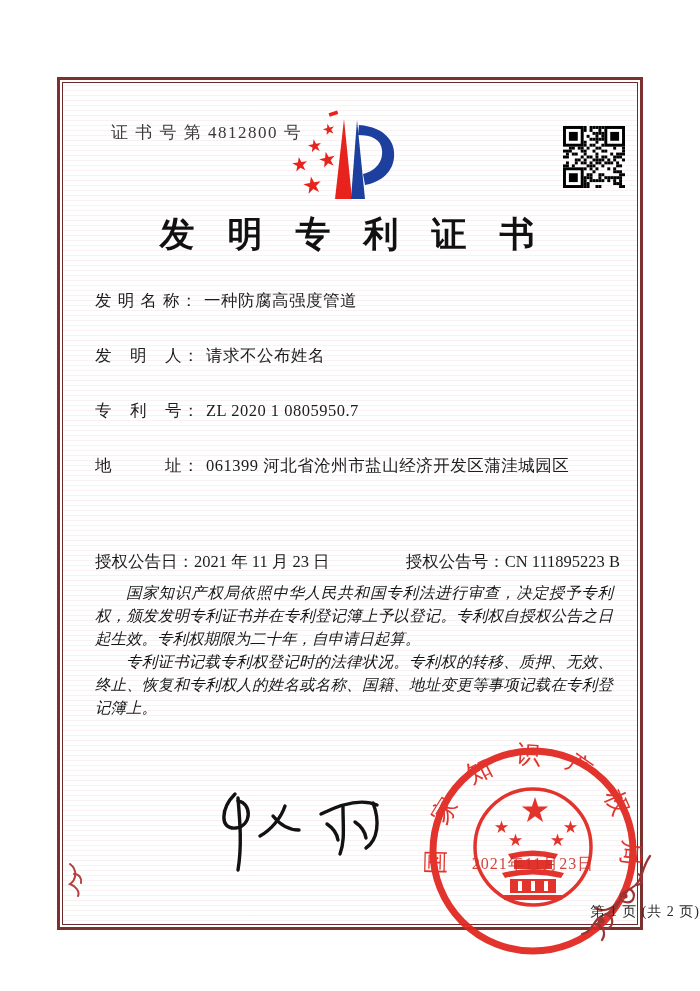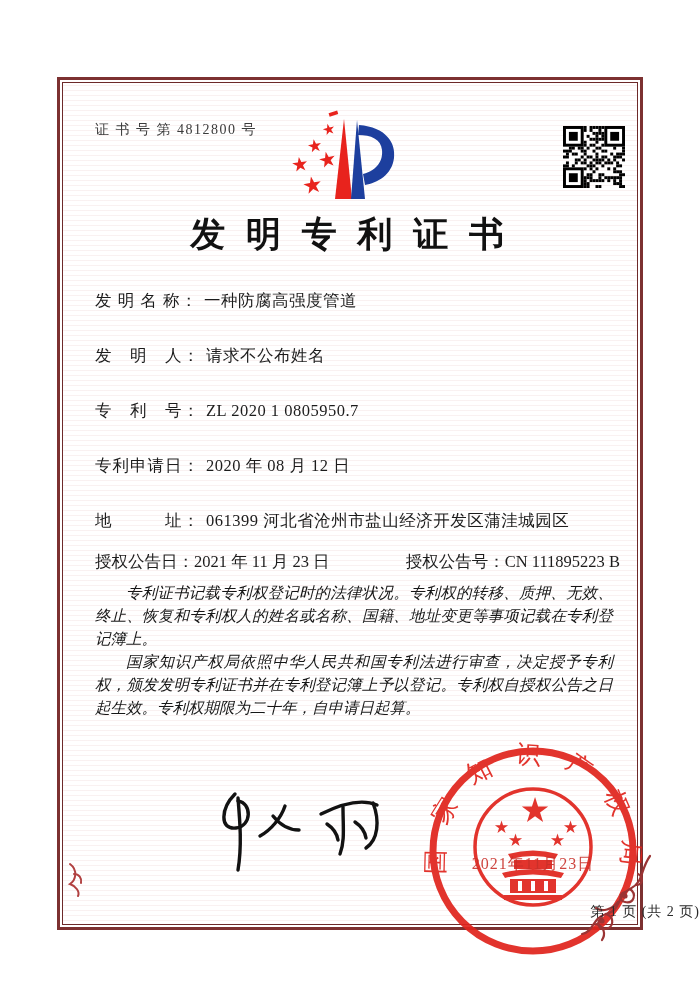--- a/index.html
+++ b/index.html
@@ -10,26 +10,26 @@
   }
   .frame {
     position:absolute; left:57px; top:77px; width:586px; height:853px;
     border:3px solid #7c3131;
     box-shadow: inset 0 0 0 2px #ffffff, inset 0 0 0 3px #6d2a2a;
     background:
       repeating-linear-gradient(180deg,
         rgba(221,168,168,0.16) 0px, rgba(221,168,168,0.16) 1px,
         rgba(255,255,255,0) 1px, rgba(255,255,255,0) 5px);
   }
-  .cert-no { position:absolute; left:95px; top:121px; font-size:14px;
+  .cert-no { position:absolute; left:111px; top:121px; font-size:17px;
     letter-spacing:1.5px; color:#3a3a3a;text-align:center; }
   .logo { position:absolute; left:283px; top:106px; width:130px; height:108px; }
   .qr { position:absolute; left:563px; top:126px; width:62px; height:62px; }
   .title { position:absolute; left:0; right:0; top:211px; text-align:center;
-    font-size:35px; font-weight:bold; color:#111; letter-spacing:6px; }
+    font-size:35px; font-weight:bold; color:#111; letter-spacing:6px;font-family:Liberation Mono, monospace; }
   .fields { position:absolute; left:95px; top:290px; width:525px; }
   .field-row { height:55px; font-size:16.5px; color:#1c1c1c; white-space:nowrap; }
   .field-row .lbl { letter-spacing:1px; }
   .field-row .val { margin-left:6px; letter-spacing:0.5px; }
   .grant-row { position:absolute; left:95px; top:551px; width:525px;
     font-size:16.5px; color:#1c1c1c; display:flex; white-space:nowrap;gap:46px; }
   .grant-left { width:280px; }
   .body-text { position:absolute; left:95px; top:581px; width:518px;
     font-size:15.5px; line-height:23px; color:#161616; font-style:italic;
     text-align:justify; }
@@ -226,39 +226,36 @@
     <div class="field-row">
       <span class="lbl">发 明 名 称：</span><span class="val">一种防腐高强度管道</span>
     </div>
     <div class="field-row">
       <span class="lbl">发　明　人：</span><span class="val">请求不公布姓名</span>
     </div>
     <div class="field-row">
       <span class="lbl">专　利　号：</span><span class="val">ZL 2020 1 0805950.7</span>
     </div>
     <div class="field-row">
-      <span class="lbl">专利申请日：</span><span class="val">2020 年 08 月 12 日</span>
-    </div>
-    <div class="field-row">
       <span class="lbl">地　　　址：</span><span class="val">061399 河北省沧州市盐山经济开发区蒲洼城园区</span>
     </div>
   </div>
 
   <div class="grant-row">
     <div class="grant-left">
       <span class="lbl">授权公告日：</span><span class="val">2021 年 11 月 23 日</span>
     </div>
     <div>
       <span class="lbl">授权公告号：</span><span class="val">CN 111895223 B</span>
     </div>
   </div>
 
   <div class="body-text">
+    <p>国家知识产权局依照中华人民共和国专利法进行审查，决定授予专利权，颁发发明专利证书并在专利登记簿上予以登记。专利权自授权公告之日起生效。专利权期限为二十年，自申请日起算。</p>
     <p>专利证书记载专利权登记时的法律状况。专利权的转移、质押、无效、终止、恢复和专利权人的姓名或名称、国籍、地址变更等事项记载在专利登记簿上。</p>
-    <p>国家知识产权局依照中华人民共和国专利法进行审查，决定授予专利权，颁发发明专利证书并在专利登记簿上予以登记。专利权自授权公告之日起生效。专利权期限为二十年，自申请日起算。</p>
   </div>
 
 
   <svg class="signature" viewBox="0 0 210 104" fill="none" stroke="#121212" stroke-width="3.4" stroke-linecap="round" stroke-linejoin="round">
     <path d="M40,16 C26,30 24,52 41,50 C57,48 57,25 43,23"></path>
     <path d="M43,20 C45,44 47,68 43,92"></path>
     <path d="M90,28 C86,40 76,52 65,58"></path>
     <path d="M78,38 C86,48 96,52 104,52"></path>
     <path d="M126,36 C148,25 168,21 182,27"></path>
     <path d="M178,25 C185,43 183,62 171,70"></path>

